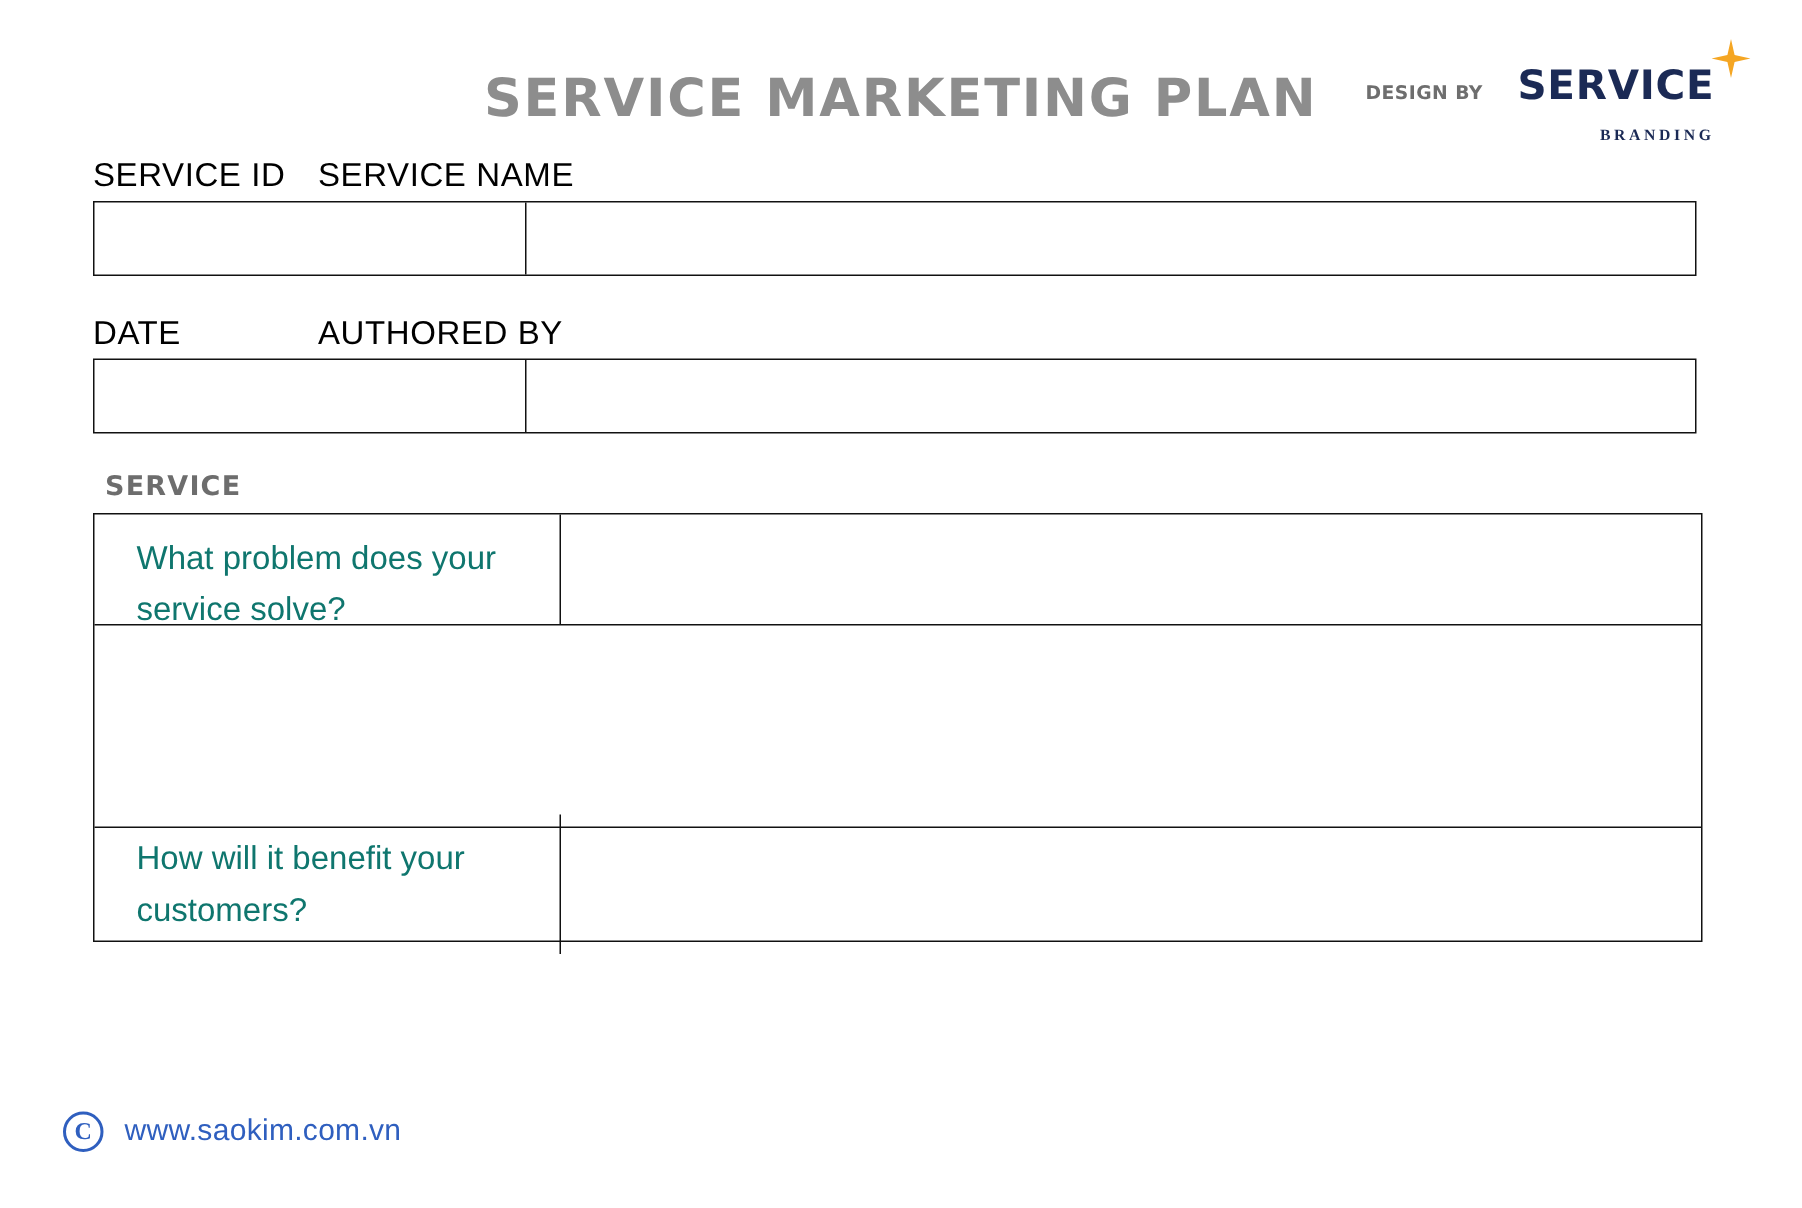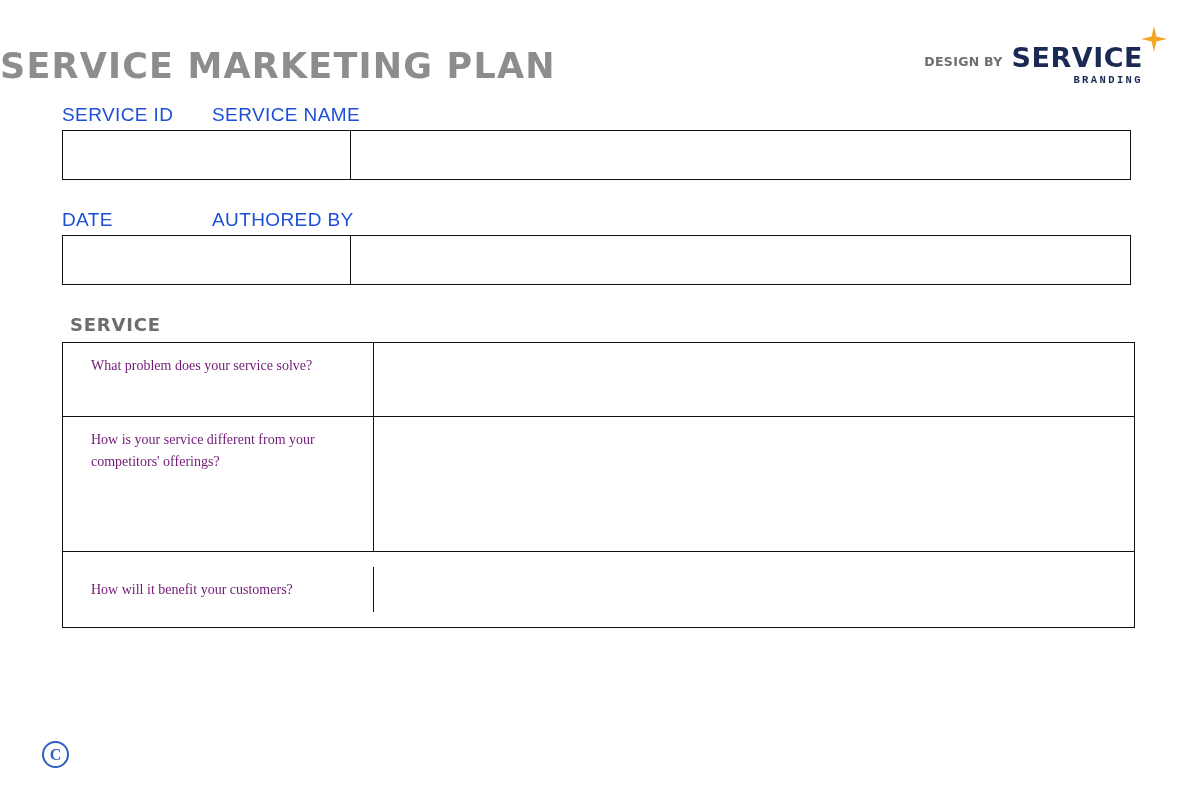--- a/index.html
+++ b/index.html
@@ -14,80 +14,80 @@
     position: relative;
     overflow: hidden;
   }
 
   
   .doc-title {
     position: absolute;
     left: 0;
     top: 46px;
     width: 1201px;
-    text-align: left;
+    text-align: center;
     font-size: 35px;
     font-weight: bold;
     letter-spacing: 1.2px;
     color: #8d8d8d;
     font-family: "DejaVu Sans", sans-serif;
   }
 
   .brand-block {
     position: absolute;
     right: 58px;
     top: 44px;
     display: flex;
     align-items: flex-start;
   }
   .design-by {
     font-size: 12.5px;
     font-weight: bold;
     color: #6e6e6e;
     letter-spacing: 0.3px;
     margin-top: 10px;
-    margin-right: 9px;
+    margin-right: 23px;
     font-family: "DejaVu Sans", sans-serif;
   }
   .brand-name-wrap {
     position: relative;
   }
   .brand-name {
     font-size: 27px;
     font-weight: bold;
     color: #1b2a55;
     letter-spacing: 0.5px;
     line-height: 1;
     font-family: "DejaVu Sans", sans-serif;
   }
   .brand-sub {
     font-size: 10.5px;
     font-weight: bold;
     color: #1b2a55;
     letter-spacing: 2.4px;
     text-align: right;
-    margin-top: 3px;
-    font-family: Liberation Mono, monospace;
+    margin-top: 14px;
+    font-family: Liberation Serif, serif;
   }
   .spark {
     position: absolute;
     right: -24px;
     top: -18px;
     width: 26px;
     height: 26px;
   }
 
   
   .field-group {
     position: absolute;
   }
   .field-labels {
     display: flex;
-    font-size: 19px;
-    color: #1d4ed8;
+    font-size: 22px;
+    color: #000000;
     letter-spacing: 0.4px;
     margin-bottom: 4px;
     font-family: "Liberation Sans", sans-serif;
   }
   .field-labels .lbl-1 { width: 150px; }
   .field-labels .lbl-2 { }
 
   .field-row {
     display: flex;
     border: 1.6px solid #111111;
@@ -143,24 +143,24 @@
     box-sizing: border-box;
   }
   .qtable .qrow:last-child {
     border-bottom: none;
   }
   .qcell-label {
     width: 311px;
     border-right: 1.6px solid #111111;
     box-sizing: border-box;
     padding: 12px 14px 12px 28px;
-    font-size: 14px;
+    font-size: 22px;
     line-height: 1.55;
-    color: #701a75;
-    font-family: Liberation Serif, serif;
+    color: #0f766e;
+    font-family: Liberation Sans, sans-serif;
   }
   .qcell-answer {
     flex: 1;
     box-sizing: border-box;
   }
   .qcell-answer textarea {
     width: 100%;
     height: 100%;
     border: none;
     outline: none;
@@ -259,31 +259,31 @@
 <div class="qtable">
 
   <div class="qrow h-74">
     <div class="qcell-label">What problem does your  service solve?</div>
     <div class="qcell-answer">
       <textarea placeholder="" style=""></textarea>
     </div>
   </div>
 
   <div class="qrow h-135">
-    <div class="qcell-label">How is your service different  from your competitors' offerings?</div>
     <div class="qcell-answer">
       <textarea placeholder="" style=""></textarea>
     </div>
   </div>
 
   <div class="qrow h-75">
     <div class="qcell-label">How will it benefit your customers?</div>
     <div class="qcell-answer">
       <textarea placeholder="" style=""></textarea>
     </div>
   </div>
 
 
 </div>
 
 <div class="footer">
   <div class="copyright">C</div>
+  <div class="site-url">www.saokim.com.vn</div>
 </div>
 
 </body></html>

